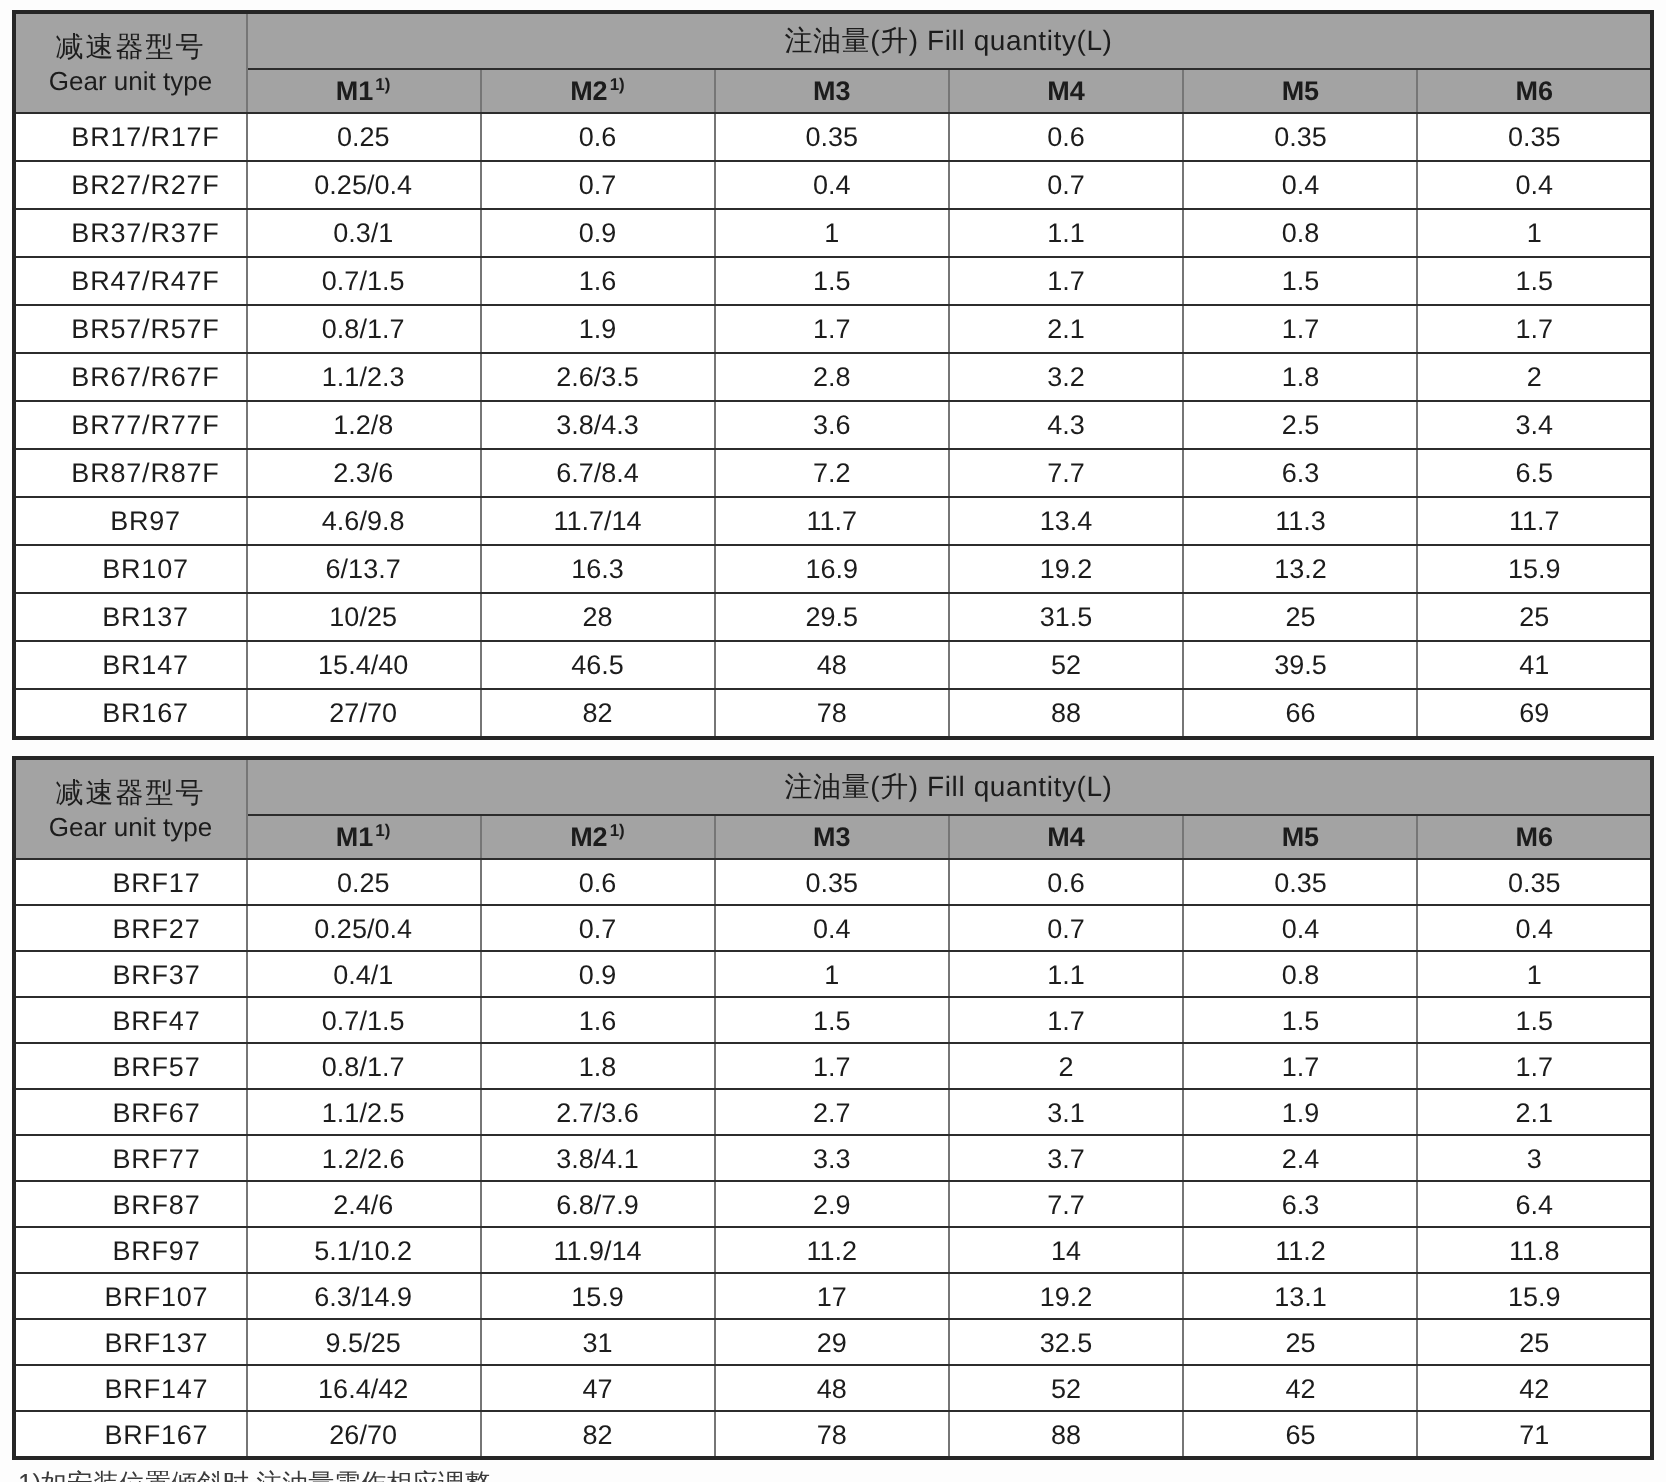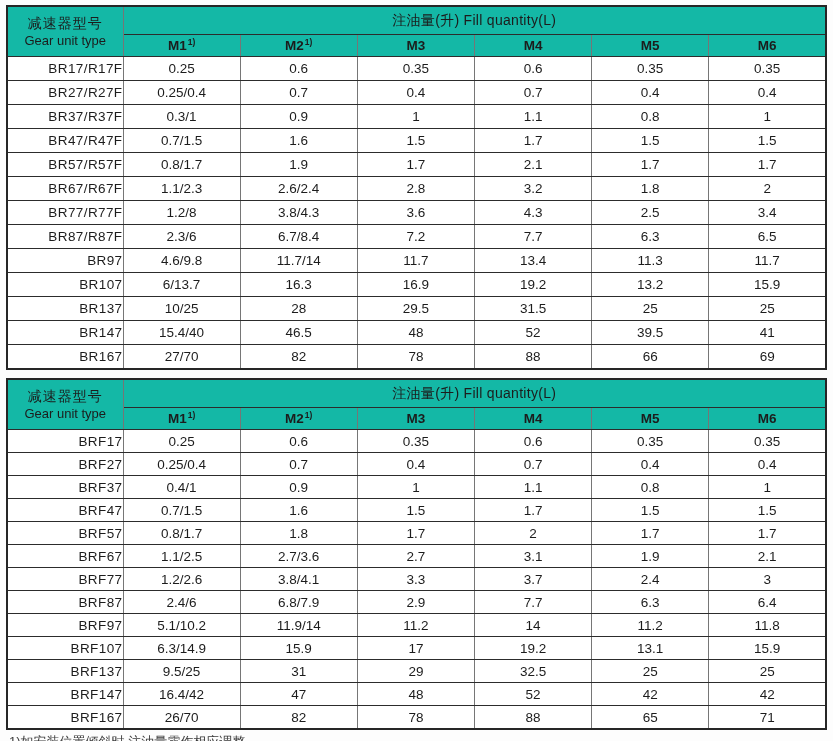--- a/index.html
+++ b/index.html
@@ -26,31 +26,31 @@
     border-left: 1px solid #767676;
     border-right: 1px solid #767676;
     border-top: 1px solid #2c2c2c;
     border-bottom: 1px solid #2c2c2c;
     text-align: center;
     overflow: hidden;
     white-space: nowrap;
     padding: 0;
   }
   thead th {
-    background: #14b8a6;
+    background: #a3a3a3;
     font-weight: normal;
   }
   tr.band th.fill-h { height: 27px; font-size: 14px; letter-spacing: 0.3px; }
   tr.cols th { height: 21px; font-size: 13.5px; font-weight: bold; }
   th.model-h { font-size: 13px; line-height: 1.3; }
   th.model-h .zh { font-size: 14px; letter-spacing: 1px; }
 
   tbody td { height: 23px; font-size: 13.5px; background: #ffffff; }
   table.t2 tbody td { height: 22px; }
-  td.model { text-align: right; padding-left: 15px; letter-spacing: 0.4px; }
+  td.model { text-align: center; padding-left: 15px; letter-spacing: 0.4px; }
   table.t2 td.model { padding-left: 26px; }
 
   sup.fnmark {
     font-size: 8.5px;
     vertical-align: super;
     line-height: 0;
     margin-left: 1px;
   }
 
   .table-gap { height: 8px; }
@@ -137,21 +137,21 @@
           <td>0.8/1.7</td>
           <td>1.9</td>
           <td>1.7</td>
           <td>2.1</td>
           <td>1.7</td>
           <td>1.7</td>
         </tr>
         <tr>
           <td class="model">BR67/R67F</td>
           <td>1.1/2.3</td>
-          <td>2.6/2.4</td>
+          <td>2.6/3.5</td>
           <td>2.8</td>
           <td>3.2</td>
           <td>1.8</td>
           <td>2</td>
         </tr>
         <tr>
           <td class="model">BR77/R77F</td>
           <td>1.2/8</td>
           <td>3.8/4.3</td>
           <td>3.6</td>

